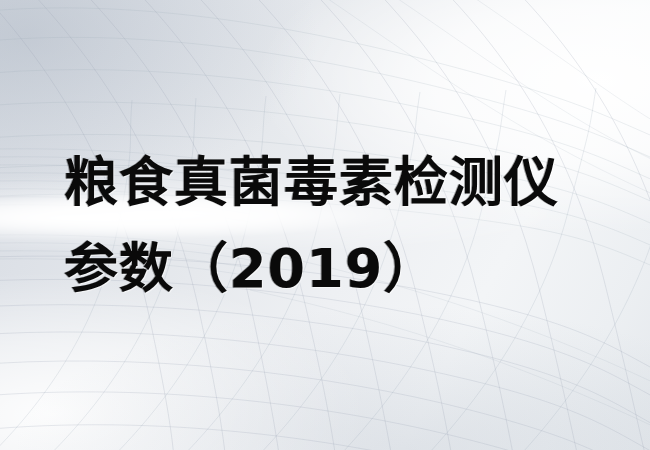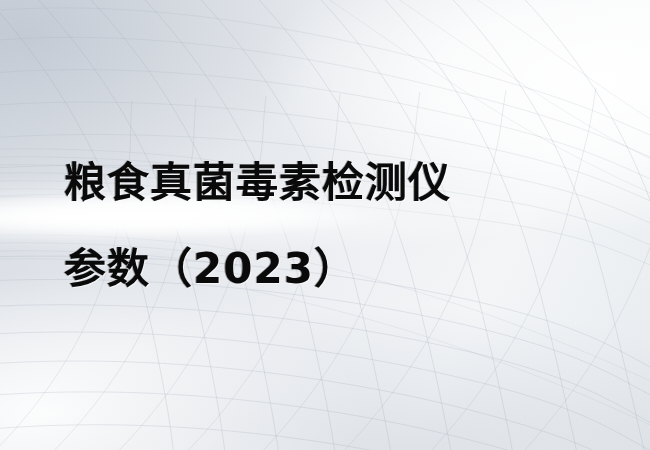--- a/index.html
+++ b/index.html
@@ -82,21 +82,21 @@
   #title-block {
     position: absolute;
     left: 64px;
     top: 140px;
     width: 520px;
   }
 
   .title-line {
     color: #0a0a0a;
     font-weight: 700;
-    font-size: 42px;
+    font-size: 54px;
     line-height: 86px;
     letter-spacing: 1px;
     white-space: nowrap;
     text-shadow:
        1px 1px 0 rgba(255,255,255,0.55),
       -1px 0 0 rgba(0,0,0,0.35);
   }
 </style>
 </head>
 <body>
@@ -195,16 +195,16 @@
       <path d="M 448 -20 C 556 52, 628 110, 690 142"></path>
       <path d="M 250 250 C 400 280, 540 326, 690 400"></path>
       <path d="M 250 290 C 400 322, 540 370, 690 444"></path>
     </g>
   </svg>
 
   <div class="bg-layer" id="bg-swoosh"></div>
 
   <div id="title-block">
     <div class="title-line">粮食真菌毒素检测仪</div>
-    <div class="title-line">参数（2023）</div>
+    <div class="title-line">参数（2019）</div>
   </div>
 
 </div>
 
 </body></html>

